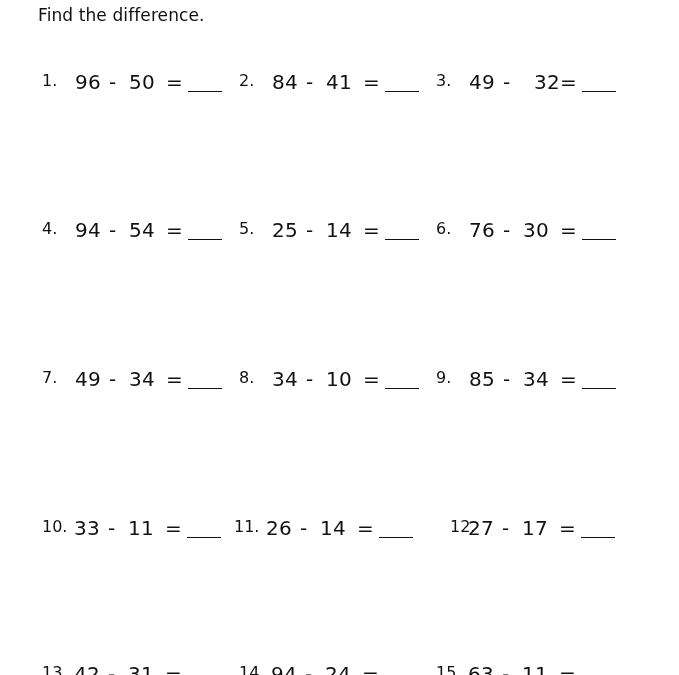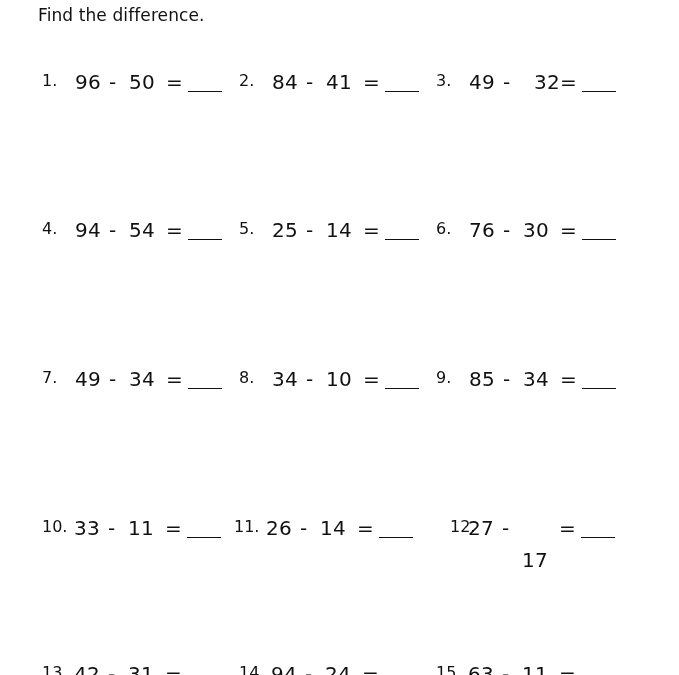--- a/index.html
+++ b/index.html
@@ -140,21 +140,21 @@
         <span class="expr" style="left: 32px; top: 2px;">26</span>
         <span class="expr" style="left: 66px; top: 2px;">-</span>
         <span class="expr" style="left: 86px; top: 2px;">14</span>
         <span class="expr" style="left: 123px; top: 2px;">=</span>
         <span class="blank" style="left: 145px;"></span>
       </div>
       <div class="problem" style="left: 436px; top: 514px; width: 190px;">
         <span class="pnum" style="top: 3px; margin-left: 14px;">12.</span>
         <span class="expr" style="left: 32px; top: 2px;">27</span>
         <span class="expr" style="left: 66px; top: 2px;">-</span>
-        <span class="expr" style="left: 86px; top: 2px; margin-top: 32px;">17</span>
+        <span class="expr" style="left: 86px; top: 2px;">17</span>
         <span class="expr" style="left: 123px; top: 2px;">=</span>
         <span class="blank" style="left: 145px;"></span>
       </div>
       <div class="problem" style="left: 42px; top: 660px; width: 190px;">
         <span class="pnum" style="top: 3px;">13.</span>
         <span class="expr" style="left: 32px; top: 2px;">42</span>
         <span class="expr" style="left: 66px; top: 2px;">-</span>
         <span class="expr" style="left: 86px; top: 2px;">31</span>
         <span class="expr" style="left: 123px; top: 2px;">=</span>
       </div>

